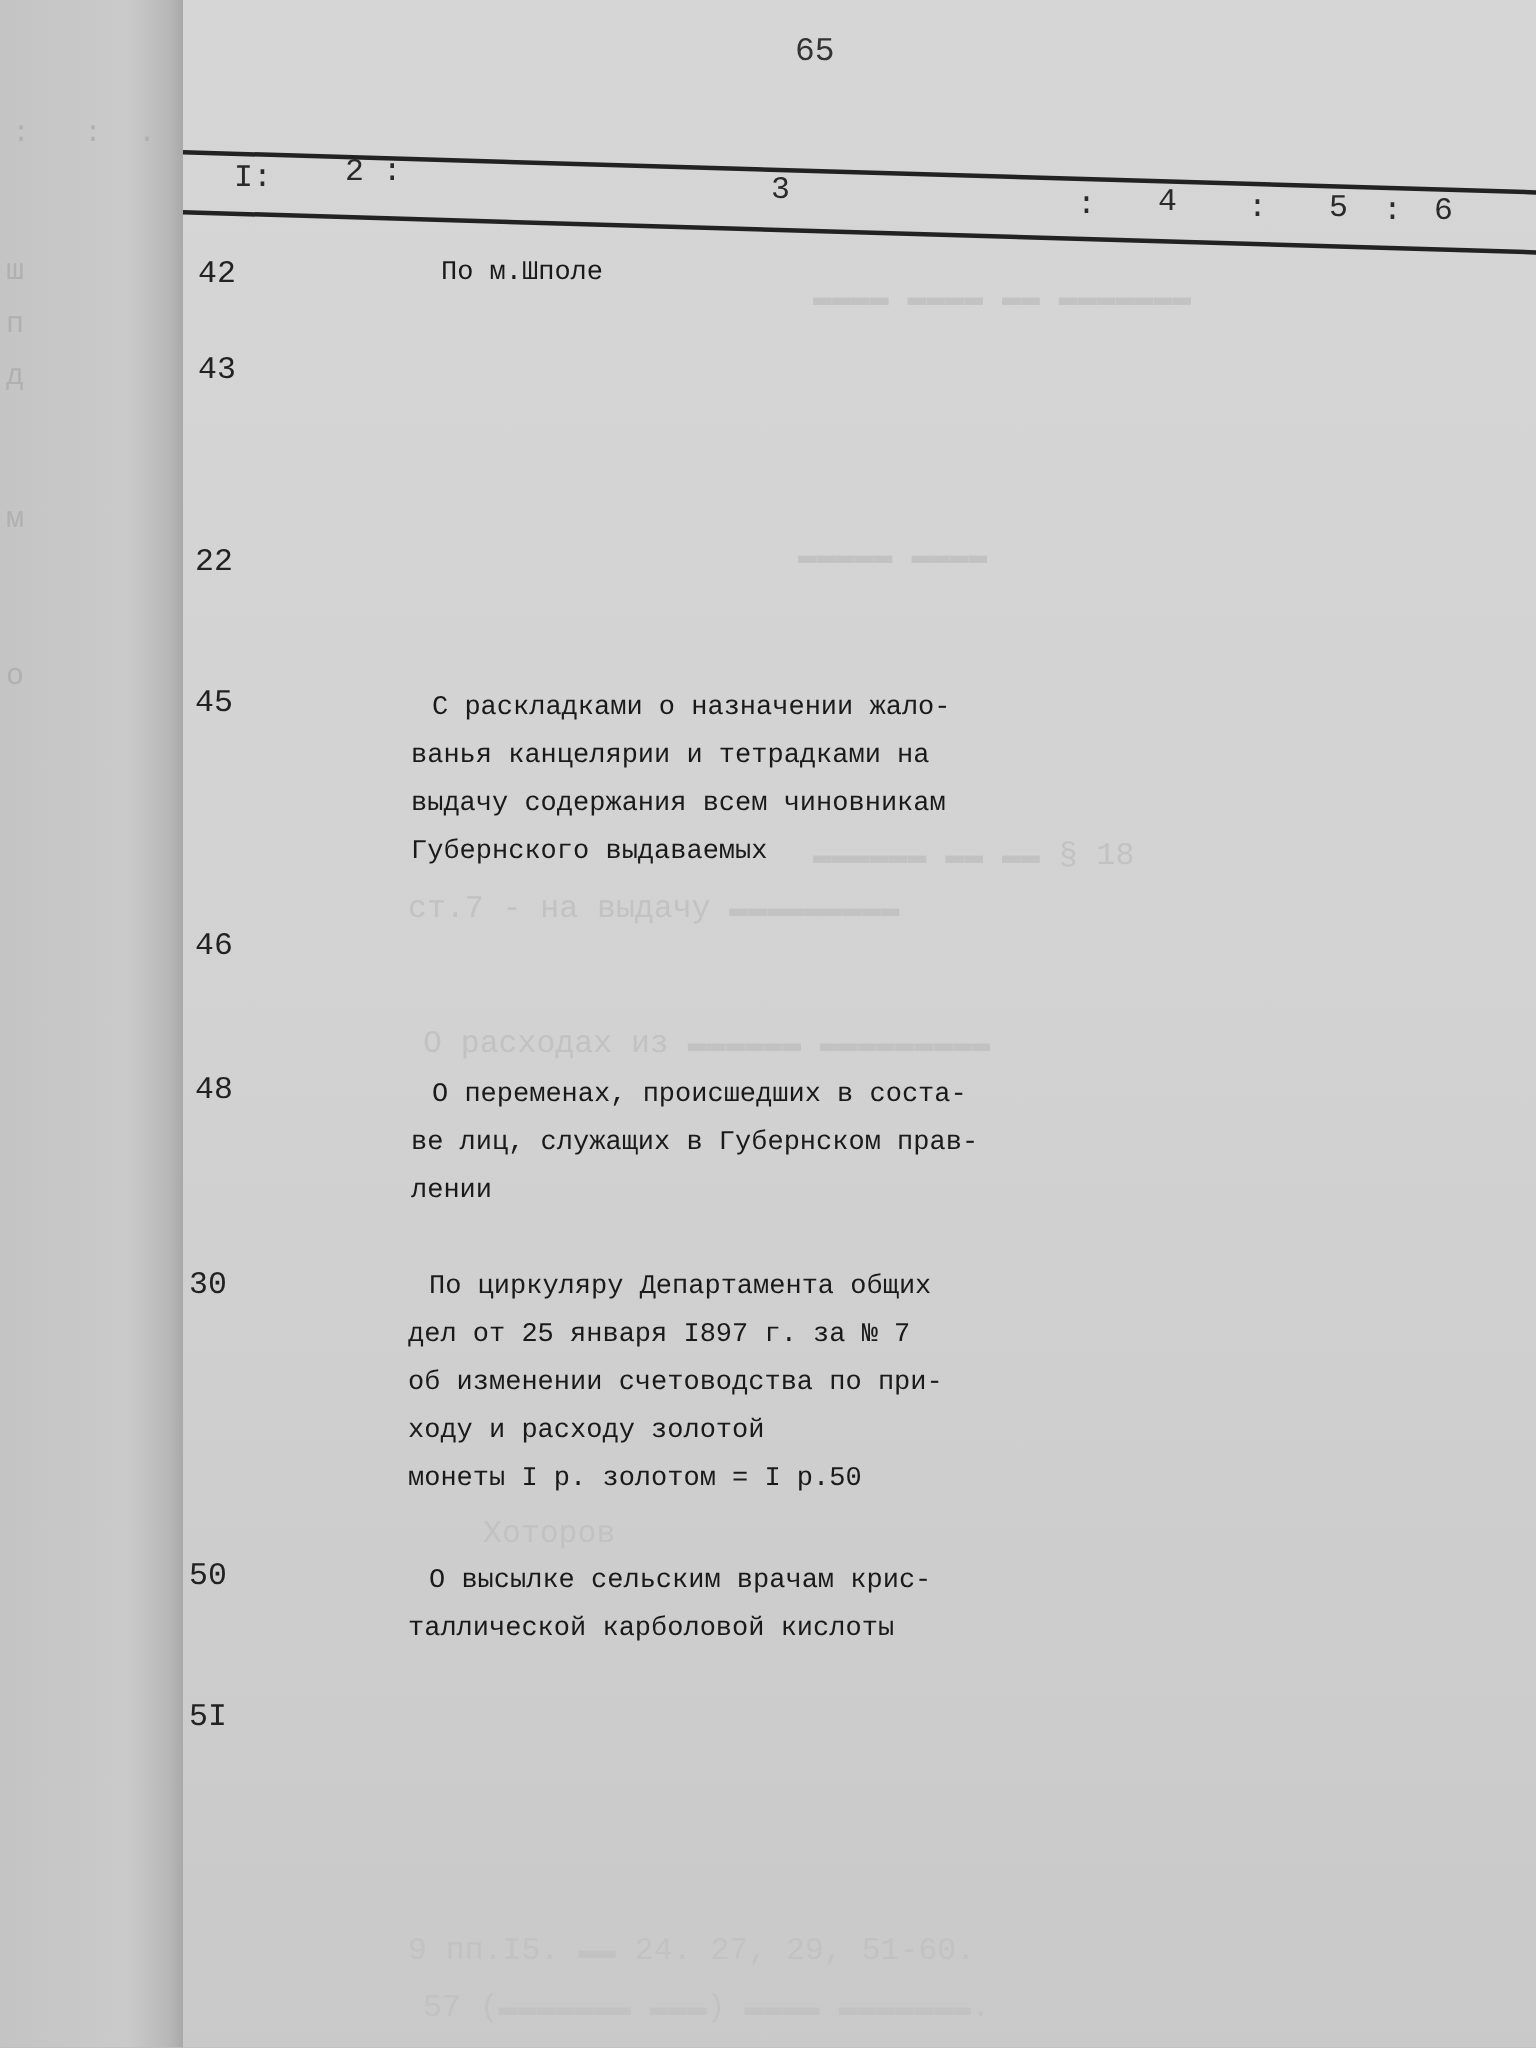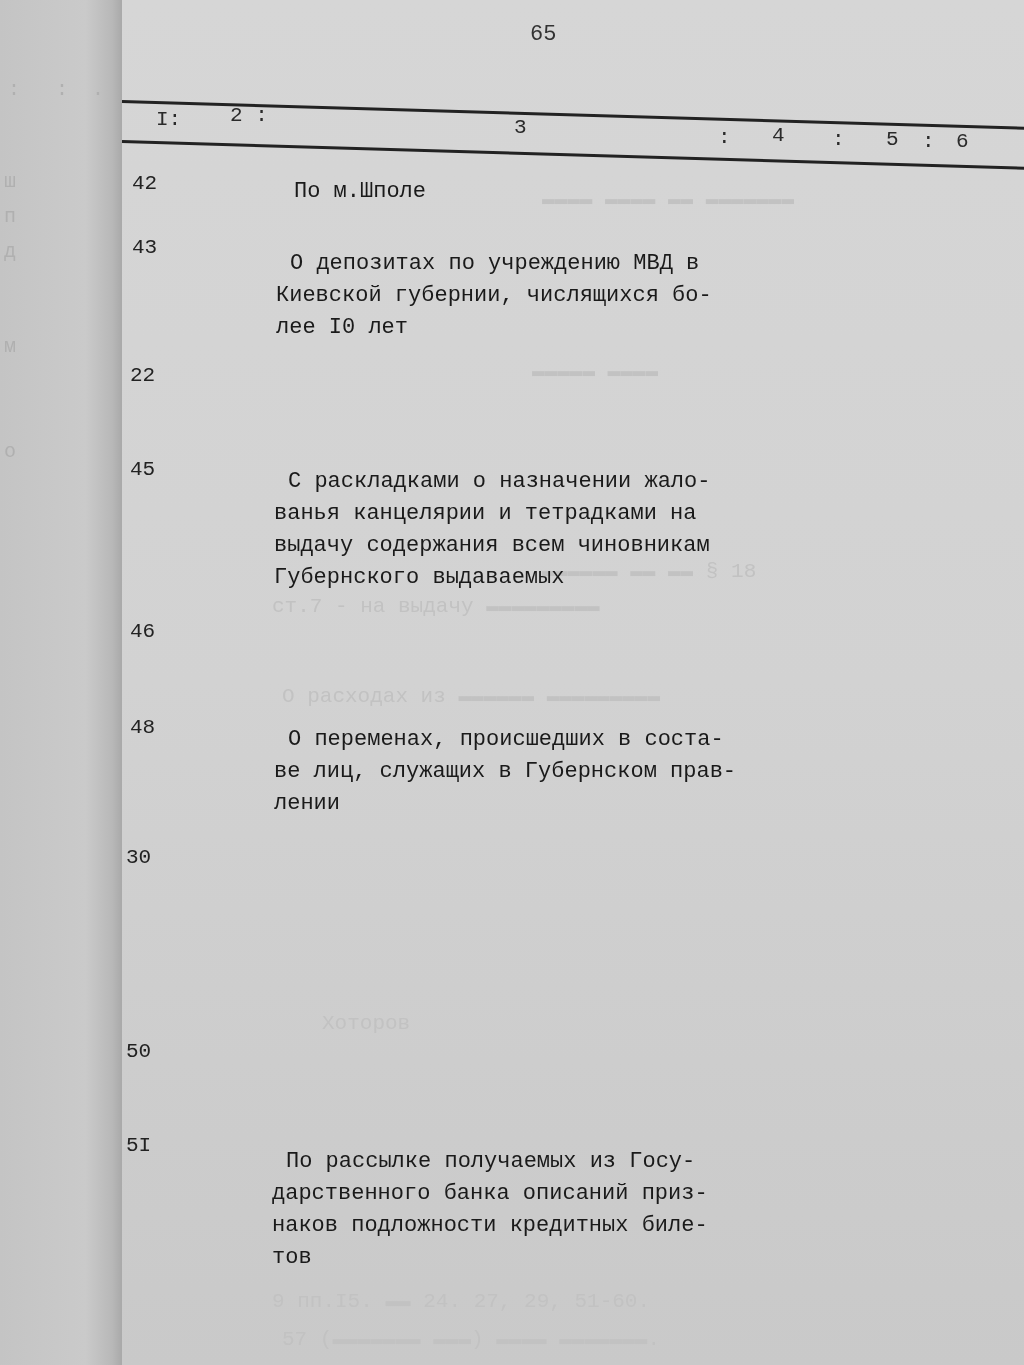--- a/index.html
+++ b/index.html
@@ -10,21 +10,21 @@
   .gutter .ghost{position:absolute;color:#b0b0b0;font-size:20px;}
   .page{position:absolute;left:122px;top:0;width:902px;height:1365px;
     background:linear-gradient(180deg,#d6d6d6 0%,#d2d2d2 50%,#c9c9c9 100%);}
   .pageno{position:absolute;left:408px;top:22px;font-size:22px;color:#333;}
   .hline{position:absolute;left:0;width:910px;height:3px;background:#222;transform-origin:left center;}
   .h1{top:100px;transform:rotate(1.7deg);}
   .h2{top:140px;transform:rotate(1.7deg);}
   .hdr{position:absolute;font-size:21px;color:#2a2a2a;}
   .ghosttext{position:absolute;color:#c2c2c2;font-size:21px;white-space:pre;}
   .num{position:absolute;font-size:21px;color:#222;}
-  .entry{position:absolute;font-size:22px;line-height:32px;color:#1a1a1a;white-space:pre;margin-top:10px;}
+  .entry{position:absolute;font-size:18px;line-height:32px;color:#1a1a1a;white-space:pre;}
 </style>
 </head>
 <body>
 
 <div class="gutter">
   <span class="ghost" style="left:8px;top:78px">: &nbsp; : &nbsp;.</span>
   <span class="ghost" style="left:4px;top:170px">ш</span>
   <span class="ghost" style="left:4px;top:205px">п</span>
   <span class="ghost" style="left:4px;top:240px">д</span>
   <span class="ghost" style="left:4px;top:335px">м</span>
@@ -53,41 +53,41 @@
   <div class="ghosttext" style="left:150px;top:595px">ст.7 - на выдачу ▬▬▬▬▬▬▬▬▬</div>
   <div class="ghosttext" style="left:160px;top:685px">О расходах из ▬▬▬▬▬▬ ▬▬▬▬▬▬▬▬▬</div>
   <div class="ghosttext" style="left:200px;top:1012px">Хоторов</div>
   <div class="ghosttext" style="left:150px;top:1290px">9 пп.I5. ▬▬ 24. 27, 29, 51-60.</div>
   <div class="ghosttext" style="left:160px;top:1328px">57 (▬▬▬▬▬▬▬ ▬▬▬) ▬▬▬▬ ▬▬▬▬▬▬▬.</div>
 
   <span class="num" style="left:10px;top:172px">42</span>
   <div class="entry" style="left:172px;top:166px"><span>По м.Шполе</span></div>
 
   <span class="num" style="left:10px;top:236px">43</span>
-  <div class="entry" style="left:154px;top:238px"><span style="padding-left:14px">О депозитах по учреждению МВД в</span>
-<span>Киевской губернии, числящихся бо-</span>
-<span>лее I0 лет</span></div>
 
   <span class="num" style="left:8px;top:364px">22</span>
 
   <span class="num" style="left:8px;top:458px">45</span>
   <div class="entry" style="left:152px;top:456px"><span style="padding-left:14px">С раскладками о назначении жало-</span>
 <span>ванья канцелярии и тетрадками на</span>
 <span>выдачу содержания всем чиновникам</span>
 <span>Губернского выдаваемых</span></div>
 
   <span class="num" style="left:8px;top:620px">46</span>
 
   <span class="num" style="left:8px;top:716px">48</span>
   <div class="entry" style="left:152px;top:714px"><span style="padding-left:14px">О переменах, происшедших в соста-</span>
 <span>ве лиц, служащих в Губернском прав-</span>
 <span>лении</span></div>
 
   <span class="num" style="left:4px;top:846px">30</span>
+  <div class="entry" style="left:150px;top:842px"><span style="padding-left:14px">По циркуляру Департамента общих</span>
+<span>дел от 25 января I897 г. за № 7</span>
+<span>об изменении счетоводства по при-</span>
+<span>ходу и расходу золотой</span>
+<span>монеты I р. золотом = I р.50</span></div>
 
   <span class="num" style="left:4px;top:1040px">50</span>
+  <div class="entry" style="left:150px;top:1038px"><span style="padding-left:14px">О высылке сельским врачам крис-</span>
+<span>таллической карболовой кислоты</span></div>
 
   <span class="num" style="left:4px;top:1134px">5I</span>
-  <div class="entry" style="left:150px;top:1136px"><span style="padding-left:14px">По рассылке получаемых из Госу-</span>
-<span>дарственного банка описаний приз-</span>
-<span>наков подложности кредитных биле-</span>
-<span>тов</span></div>
 </div>
 
 </body></html>

